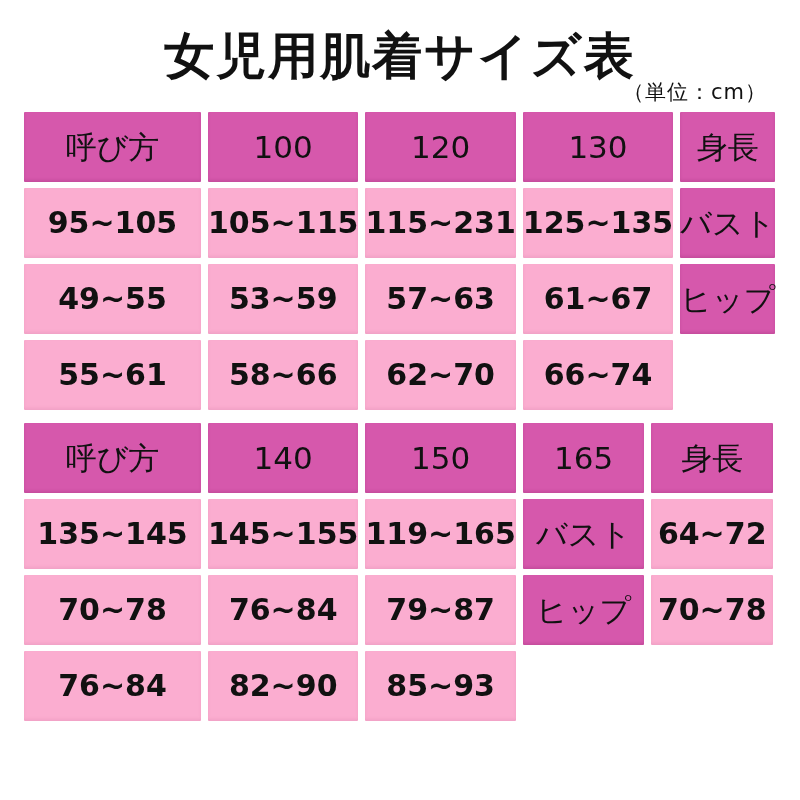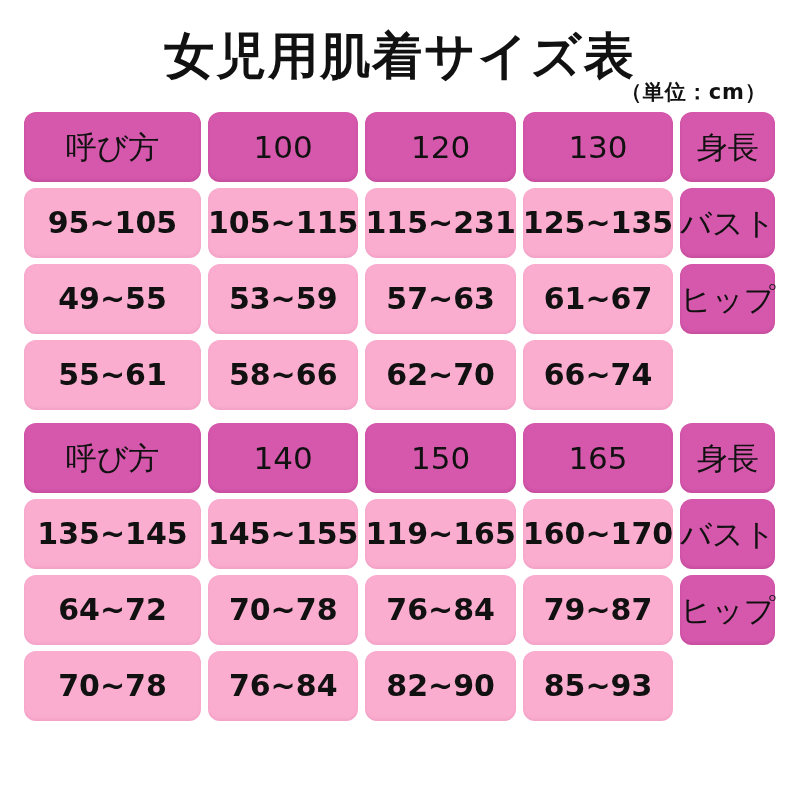--- a/index.html
+++ b/index.html
@@ -21,21 +21,21 @@
     font-weight: 900;
     letter-spacing: 2px;
     color: #111111;
     line-height: 1.15;
   }
   .unit-note {
     position: absolute;
     top: 78px;
     right: 33px;
     font-size: 21px;
-    font-weight: bold;
+    font-weight: normal;
     letter-spacing: 1px;
     color: #111111;
   }
 
   .size-table {
     position: absolute;
     top: 112px;
     left: 24px;
     width: 749px;
   }
@@ -44,21 +44,21 @@
     grid-template-columns: 177px repeat(4, 1fr);
     grid-auto-rows: 70px;
     gap: 6px 7px;
   }
   .block-gap { height: 13px; }
 
   .cell {
     display: flex;
     align-items: center;
     justify-content: center;
-    border-radius: 12px;
+    border-radius: 1px;
     font-size: 30px;
     line-height: 1;
     white-space: nowrap;
   }
   .cell.hd {
     background: #d658ac;
     box-shadow: inset 0 -2px 3px rgba(120, 20, 90, 0.18);
     font-size: 31px;
   }
   .cell.lt {
@@ -109,21 +109,20 @@
 
       <div class="cell hd">呼び方</div>
       <div class="cell hd">140</div>
       <div class="cell hd">150</div>
       <div class="cell hd">165</div>
 
       <div class="cell hd">身長</div>
       <div class="cell lt">135~145</div>
       <div class="cell lt">145~155</div>
       <div class="cell lt">119~165</div>
-      <div class="cell lt">160~170</div>
 
       <div class="cell hd">バスト</div>
       <div class="cell lt">64~72</div>
       <div class="cell lt">70~78</div>
       <div class="cell lt">76~84</div>
       <div class="cell lt">79~87</div>
 
       <div class="cell hd">ヒップ</div>
       <div class="cell lt">70~78</div>
       <div class="cell lt">76~84</div>

